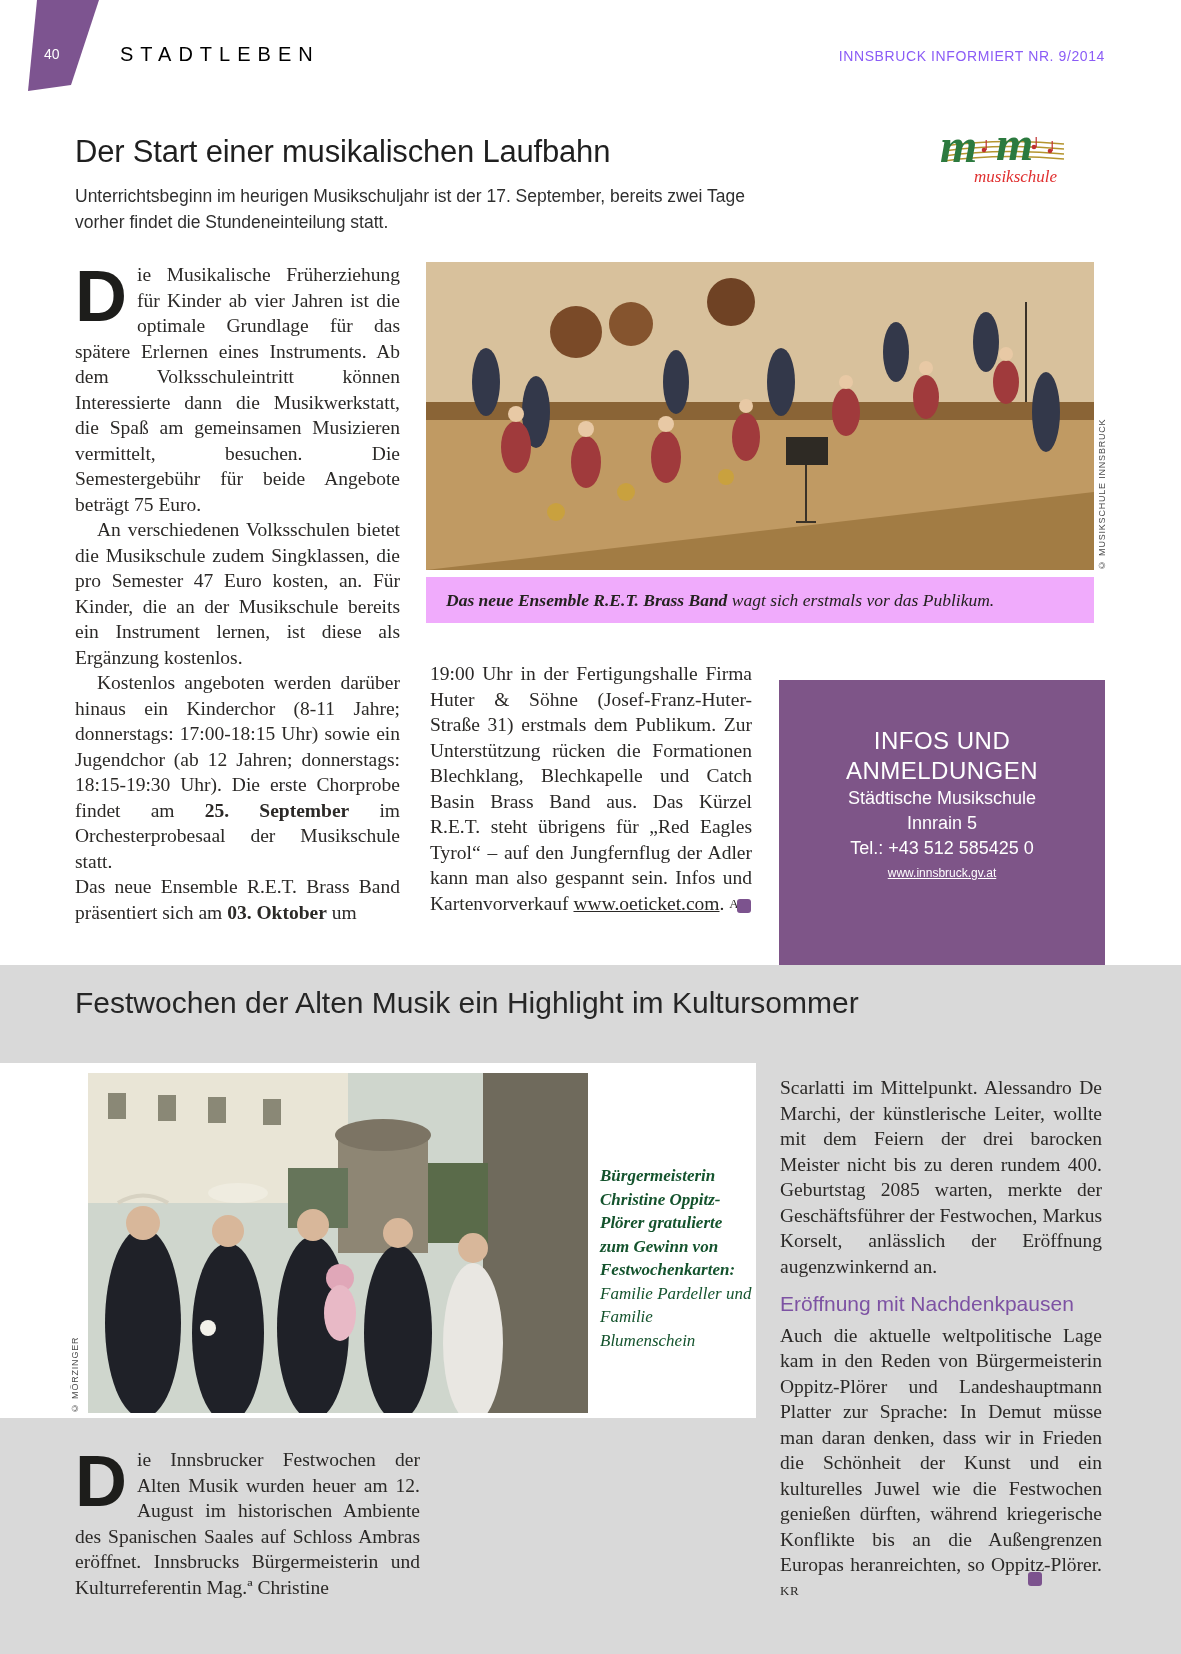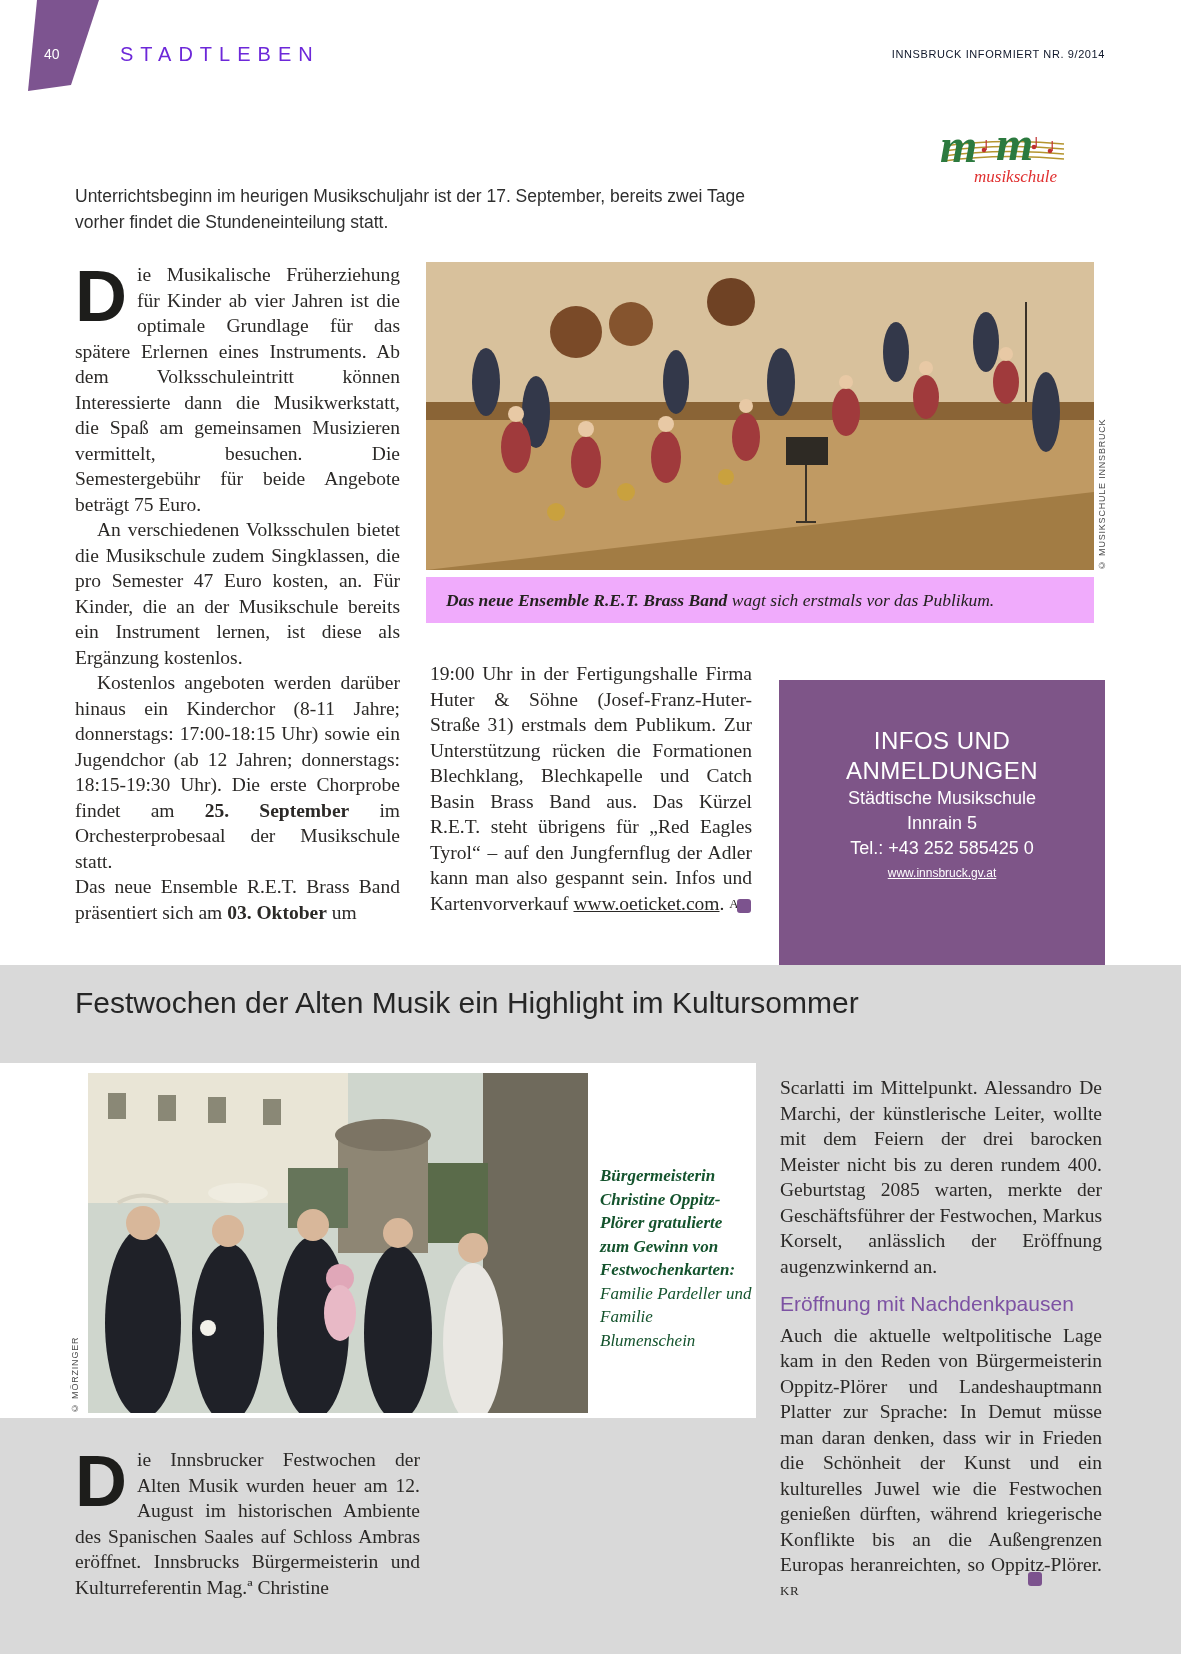--- a/index.html
+++ b/index.html
@@ -3,23 +3,23 @@
 <meta charset="utf-8">
 <style>
   html,body{margin:0;padding:0;background:#efefef;}
   #page{position:relative;width:1181px;height:1654px;background:#ffffff;overflow:hidden;
         font-family:"Liberation Serif",serif;color:#2b2927;}
   .abs{position:absolute;}
   
   #corner-banner{left:0;top:0;width:120px;height:100px;}
   #page-num{left:44px;top:46px;color:#fff;font-family:"Liberation Sans",sans-serif;font-size:14px;}
   #section-label{left:120px;top:43px;font-family:"Liberation Sans",sans-serif;font-size:20px;
-                 letter-spacing:7px;color:#6d28d9;font-weight:500;}
-  #issue-label{right:76px;top:48px;font-family:"Liberation Sans",sans-serif;font-size:11px;
-               letter-spacing:.6px;color:#0f172a;font-weight:500;}
+                 letter-spacing:7px;color:#000000;font-weight:500;}
+  #issue-label{right:76px;top:48px;font-family:"Liberation Sans",sans-serif;font-size:14px;
+               letter-spacing:.6px;color:#8b5cf6;font-weight:500;}
   
   #a1-title{left:75px;top:134px;font-family:"Liberation Sans",sans-serif;font-size:31px;
             color:#1f1f1f;font-weight:400;letter-spacing:-.2px;}
   #a1-subtitle{left:75px;top:183px;width:690px;font-family:"Liberation Sans",sans-serif;
                font-size:17.5px;line-height:26px;color:#2f2f2f;}
   
   .serif-body{font-size:19.5px;line-height:25.5px;text-align:justify;}
   .serif-body p{margin:0;}
   .serif-body p.indent{text-indent:22px;}
   .dropcap{float:left;font-family:"Liberation Sans",sans-serif;font-weight:700;color:#1d1d1b;
@@ -88,20 +88,21 @@
     <text x="58" y="40" font-family="Liberation Serif, serif" font-style="italic" font-weight="bold" font-size="48" fill="#2c7a3f">m</text>
     <circle cx="46" cy="30" r="2.3" fill="#c03030"></circle>
       <rect x="47.6" y="20" width="1.2" height="10" fill="#c03030"></rect>
     <circle cx="96" cy="27" r="2.3" fill="#c03030"></circle>
       <rect x="97.6" y="17" width="1.2" height="10" fill="#c03030"></rect>
     <circle cx="112" cy="31" r="2.3" fill="#c03030"></circle>
       <rect x="113.6" y="21" width="1.2" height="10" fill="#c03030"></rect>
     <text x="36" y="62" font-family="Liberation Serif, serif" font-style="italic" font-size="17" fill="#e03030">musikschule</text>
   </svg>
 
+  <div id="a1-title" class="abs">Der Start einer musikalischen Laufbahn</div>
   <div id="a1-subtitle" class="abs">Unterrichtsbeginn im heurigen Musikschuljahr ist der 17. September, bereits zwei Tage vorher findet die Stundeneinteilung statt.</div>
 
   <div id="a1-col1" class="abs serif-body">
     <span class="dropcap">D</span>
     <p>ie Musikalische Früherziehung für Kinder ab vier Jahren ist die optimale Grundlage für das spätere Erlernen eines Instruments. Ab dem Volksschuleintritt können Interessierte dann die Musikwerkstatt, die Spaß am gemeinsamen Musizieren vermittelt, besuchen. Die Semestergebühr für beide Angebote beträgt 75 Euro.</p>
     <p class="indent">An verschiedenen Volksschulen bietet die Musikschule zudem Singklassen, die pro Semester 47 Euro kosten, an. Für Kinder, die an der Musikschule bereits ein Instrument lernen, ist diese als Ergänzung kostenlos.</p>
     <p class="indent"><span>Kostenlos angeboten werden darüber hinaus ein Kinderchor (8-11 Jahre; donnerstags: 17:00-18:15 Uhr) sowie ein Jugendchor (ab 12 Jahren; donnerstags: 18:15-19:30 Uhr). Die erste Chorprobe findet am </span><b>25. September</b><span> im Orchesterprobesaal der Musikschule statt.</span></p>
     <p><span>Das neue Ensemble R.E.T. Brass Band präsentiert sich am </span><b>03. Oktober</b><span> um</span></p>
   </div>
 
@@ -165,21 +166,21 @@
     <div class="cap-text"><span class="cap-bold">Das neue Ensemble R.E.T. Brass Band</span><span> wagt sich erstmals vor das Publikum.</span></div>
   </div>
 
   <div id="infobox" class="abs">
     <div class="ib-title">
       <div>INFOS UND</div>
       <div>ANMELDUNGEN</div>
     </div>
     <div class="ib-line">Städtische Musikschule</div>
     <div class="ib-line">Innrain 5</div>
-    <div class="ib-line">Tel.: +43 252 585425 0</div>
+    <div class="ib-line">Tel.: +43 512 585425 0</div>
     <a class="ib-link" href="#">www.innsbruck.gv.at</a>
   </div>
 
   <div id="section2-band" class="abs"></div>
   <div id="section2-white" class="abs"></div>
   <div id="a2-title" class="abs">Festwochen der Alten Musik ein Highlight im Kultursommer</div>
 
   <div id="photo2" class="abs">
     <svg viewBox="0 0 500 340" width="500" height="340">
       <rect width="500" height="340" fill="#cfd6cd"></rect>

